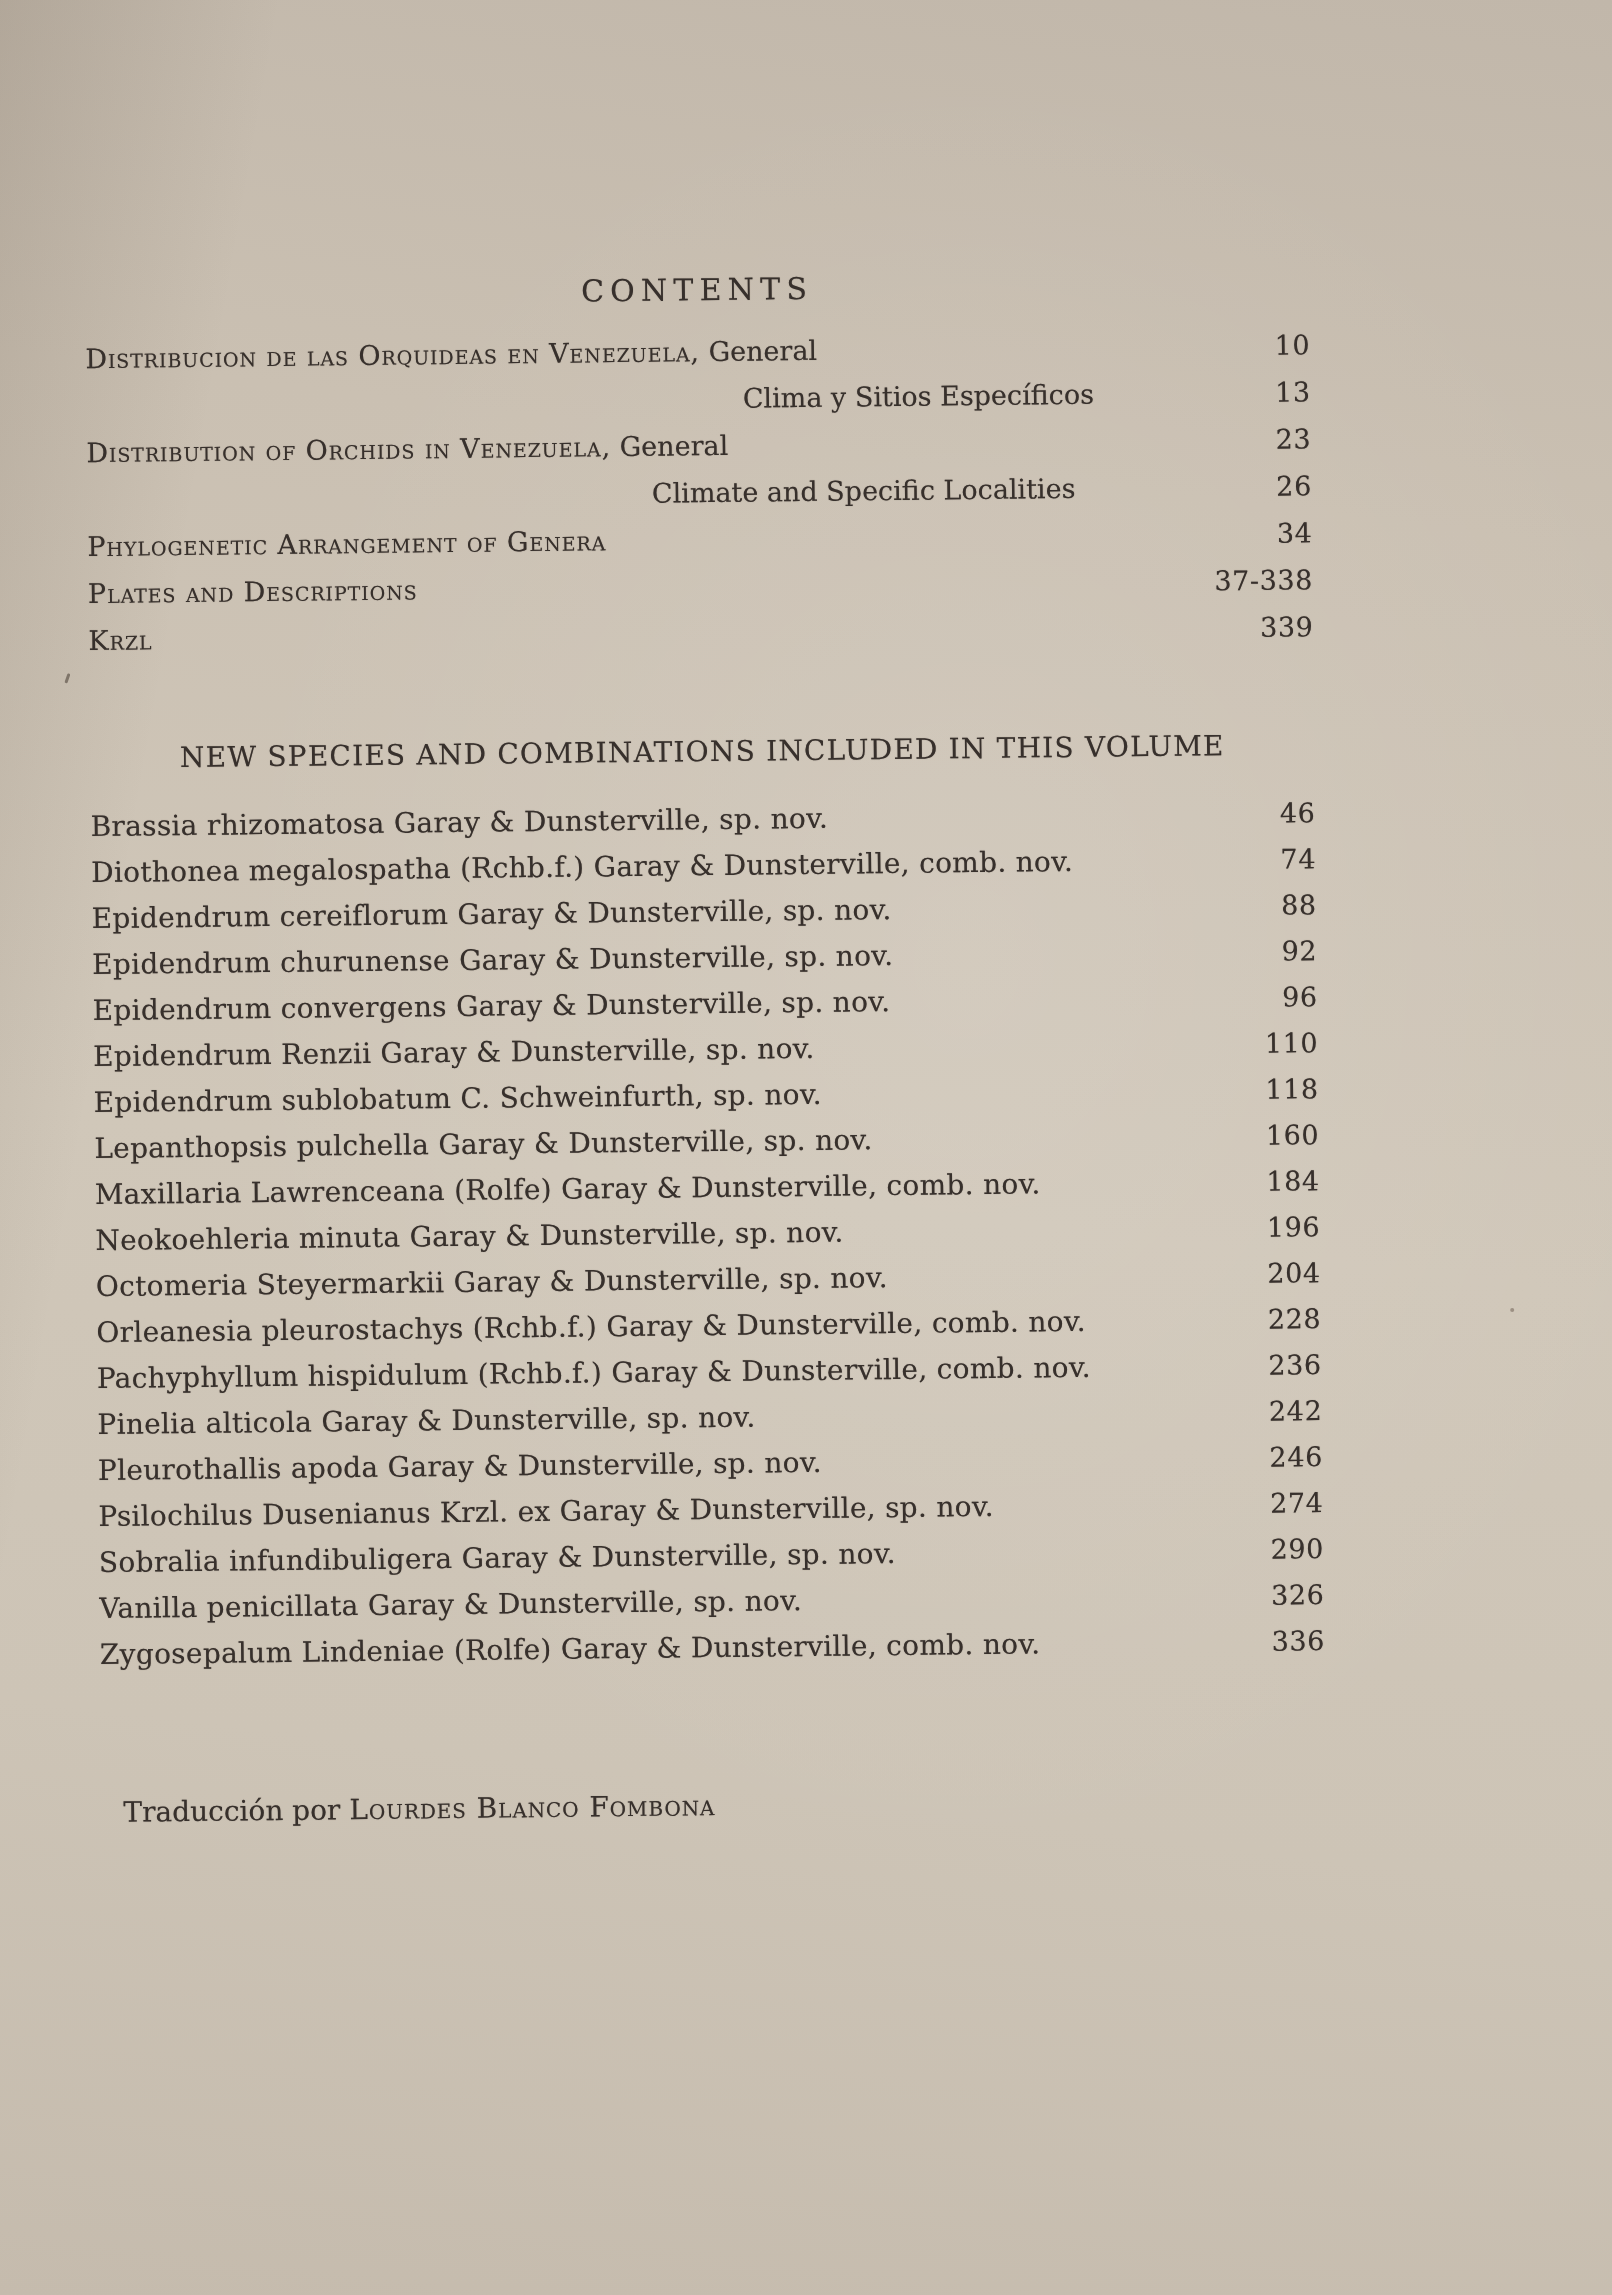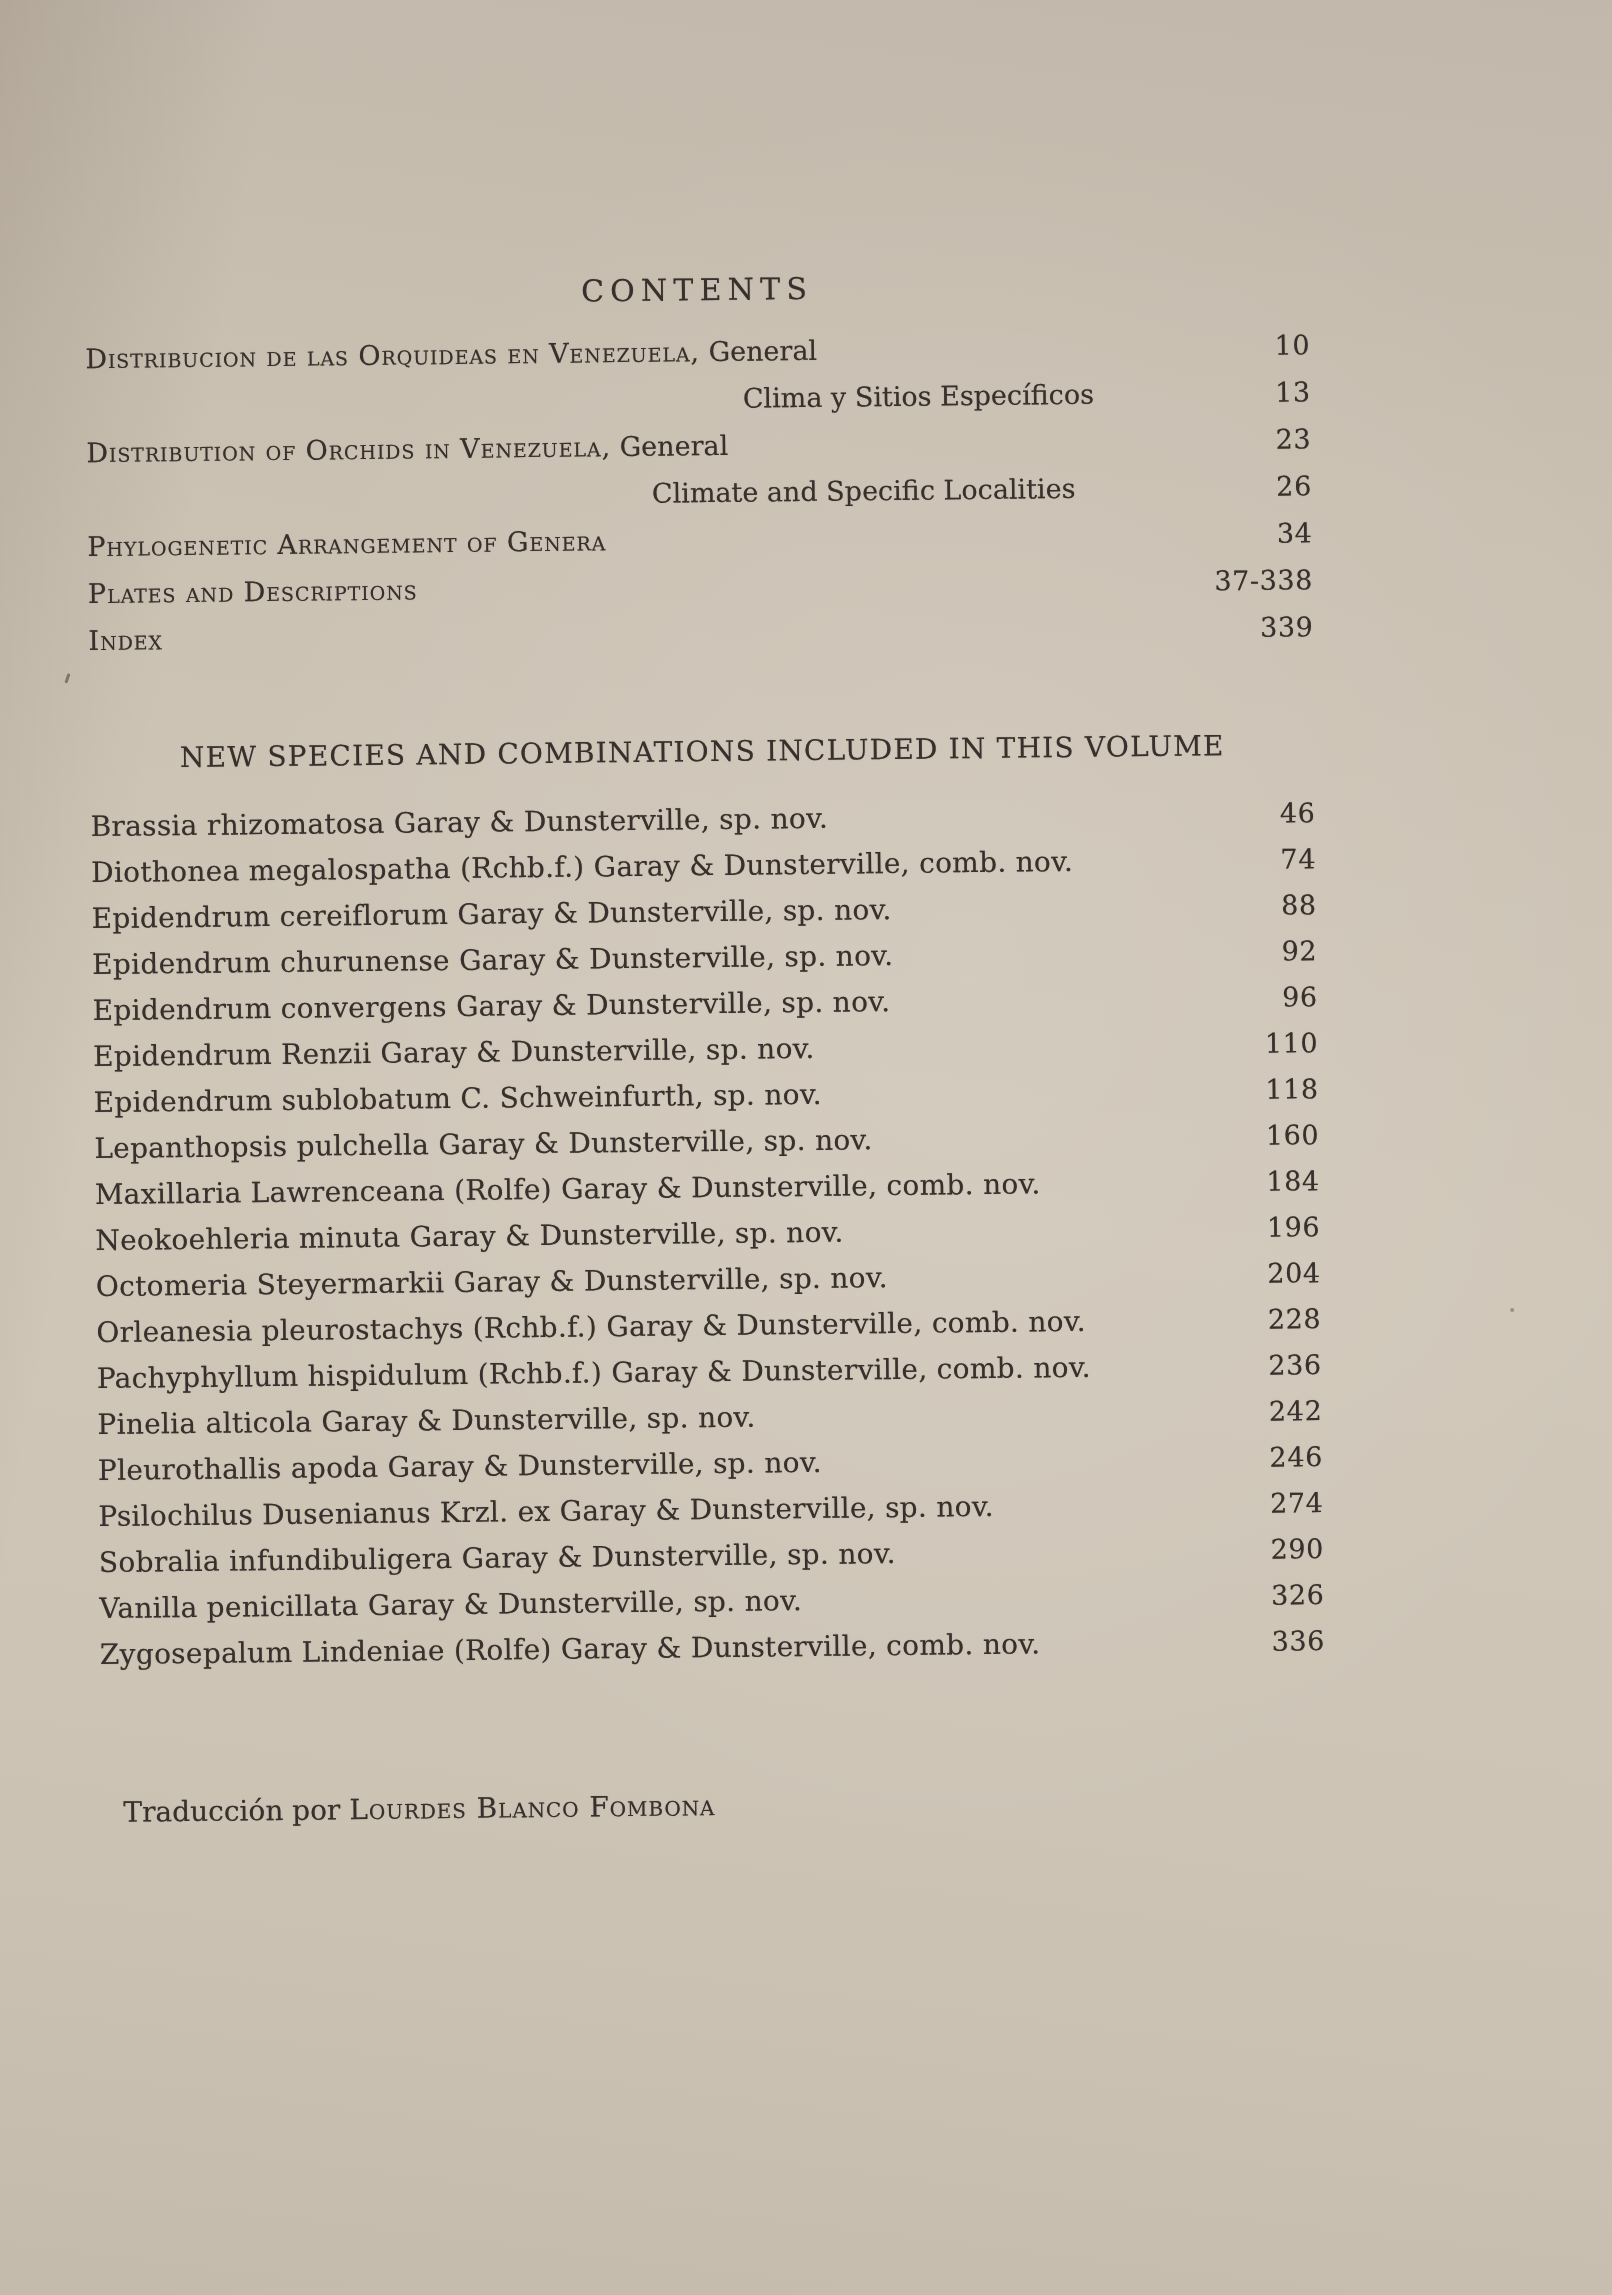--- a/index.html
+++ b/index.html
@@ -149,21 +149,21 @@
     <span class="toc-label"><span class="sc">Phylogenetic Arrangement of Genera</span><span class="rest"></span></span>
     <span class="pg">34</span>
   </div>
 
   <div class="toc-row soft">
     <span class="toc-label"><span class="sc">Plates and Descriptions</span><span class="rest"></span></span>
     <span class="pg">37-338</span>
   </div>
 
   <div class="toc-row soft">
-    <span class="toc-label"><span class="sc">Index</span><span class="rest"></span></span>
+    <span class="toc-label"><span class="sc">Krzl</span><span class="rest"></span></span>
     <span class="pg">339</span>
   </div>
 </div>
 
     <h2 class="species-heading soft">NEW SPECIES AND COMBINATIONS INCLUDED IN THIS VOLUME</h2>
 
     <div class="species">
   <div class="species-row soft">
     <span class="species-name">Brassia rhizomatosa Garay &amp; Dunsterville, sp. nov.</span>
     <span class="pg">46</span>

